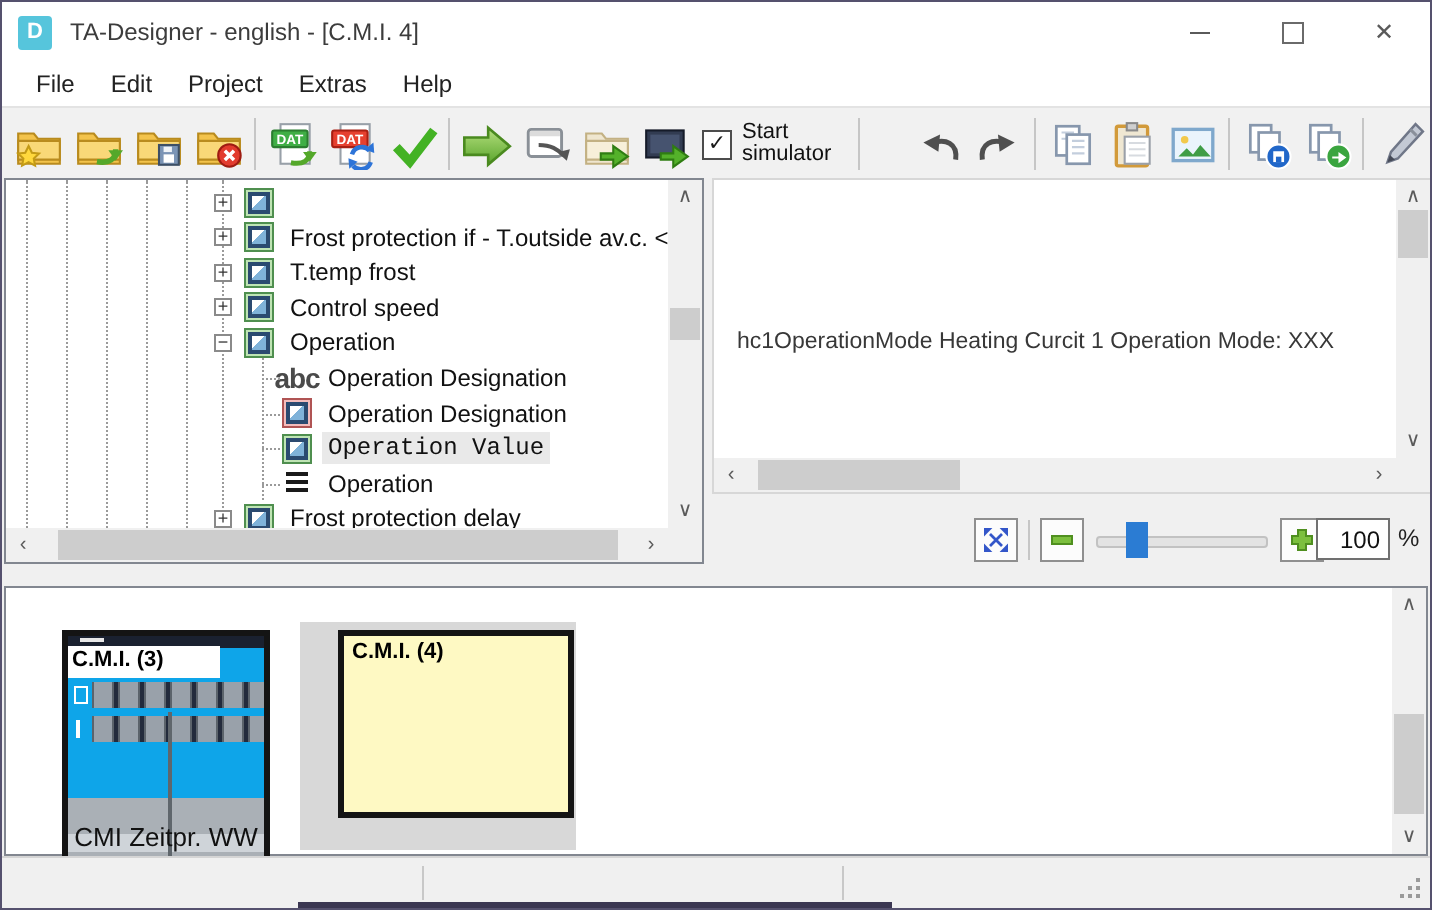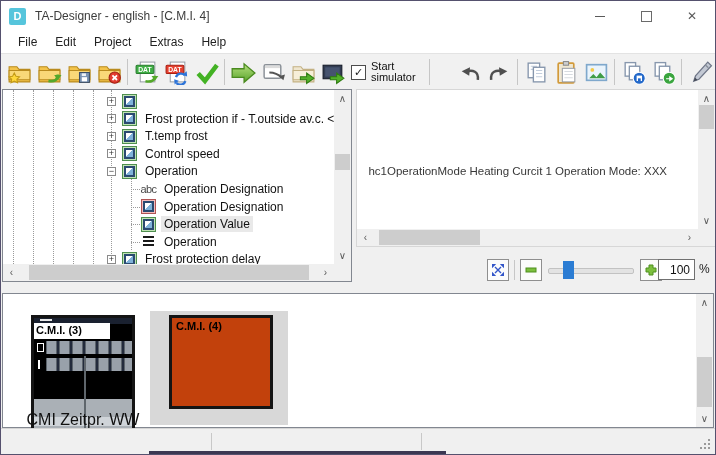--- a/index.html
+++ b/index.html
@@ -37,21 +37,21 @@
   .tree-row.lvl0{padding-left:103px;}
   .tree-row.lvl1{padding-left:137px;}
   .tree-row.lvl1::before{content:'';position:absolute;left:127px;top:9px;width:9px;border-top:1px dotted #9a9a9a;}
   .expbox{width:9px;height:9px;box-sizing:border-box;border:1px solid #8a8a8a;background:#fff;color:#333;
           font-size:9px;line-height:6px;text-align:center;margin-right:6px;flex:none;}
   .ticon{width:15px;height:15px;margin-right:5px;flex:none;display:flex;align-items:center;justify-content:center;box-sizing:border-box;}
   .display-green{background:#bfe4b4;border:1px solid #4f8f4f;}
   .display-red{background:#f3bcbc;border:1px solid #b05454;}
   .display-green::after,.display-red::after{content:'';display:block;width:7px;height:7px;border:2px solid #2b4a70;
           background:linear-gradient(135deg,#ffffff 45%,#7fb2d9 45%);}
-  .abc{font-size:11px;font-weight:normal;color:#4a4a4a;letter-spacing:-0.5px;}
+  .abc{font-size:14px;font-weight:bold;color:#4a4a4a;letter-spacing:-0.5px;}
   .lines::after{content:'';display:block;width:11px;height:12px;
           background:repeating-linear-gradient(to bottom,#1a1a1a 0 2px,transparent 2px 4px);}
   .tlabel{white-space:nowrap;padding:1px 3px;}
   .tlabel.sel{background:#e9e9e9;}
   
   .sb{position:absolute;background:#f0f0f0;}
   .sb-btn{position:absolute;width:17px;height:17px;display:flex;align-items:center;justify-content:center;
           color:#5a5a5a;font-size:10px;line-height:10px;}
   .sb-thumb{position:absolute;background:#cdcdcd;}
   .corner{position:absolute;right:0;bottom:0;width:17px;height:17px;background:#f0f0f0;}
@@ -62,35 +62,35 @@
         display:flex;align-items:center;justify-content:center;}
   .zsep{position:absolute;width:1px;height:20px;background:#c6c6c6;}
   .ztrack{position:absolute;height:4px;background:#e3e3e3;border:1px solid #c2c2c2;border-radius:2px;}
   .zthumb{position:absolute;width:11px;height:18px;background:#2b7cd3;}
   .zbox{position:absolute;width:37px;height:21px;box-sizing:border-box;border:1px solid #707070;background:#fff;
         font-size:12px;color:#111;text-align:right;padding:3px 4px 0 0;}
   .zpct{position:absolute;font-size:12px;color:#222;}
   
   .bottom-panel{position:absolute;left:1px;right:1px;top:292px;height:135px;background:#fff;border:1px solid #828790;box-sizing:border-box;}
   .thumb-sel{position:absolute;left:147px;top:17px;width:138px;height:114px;background:#d8d8d8;}
-  .thumb1{position:absolute;left:28px;top:21px;width:104px;height:122px;box-sizing:border-box;border:3px solid #141414;background:#000000;overflow:hidden;}
+  .thumb1{position:absolute;left:28px;top:21px;width:104px;height:122px;box-sizing:border-box;border:3px solid #141414;background:#0ea5e9;overflow:hidden;}
   .t1-titlebar{position:absolute;left:0;top:0;right:0;height:6px;background:#1a2130;}
   .t1-dash{position:absolute;left:6px;top:1px;width:12px;height:2px;background:#e8e8e8;}
   .t1-chip{position:absolute;left:0;top:5px;width:76px;height:16px;background:#fff;font-weight:bold;font-size:11px;
            line-height:15px;color:#000;padding-left:2px;box-sizing:border-box;}
   .t1-grid{position:absolute;left:12px;width:89px;height:13px;
            background:repeating-linear-gradient(to right,#5b636b 0 1px,#99a1aa 1px 10px,#5b636b 10px 11px,#232b3c 11px 13px);}
   .t1-mark1{position:absolute;left:3px;top:25px;width:7px;height:9px;border:1.5px solid #fff;box-sizing:border-box;}
   .t1-mark2{position:absolute;left:4px;top:42px;width:2px;height:9px;background:#fff;}
   .t1-lower{position:absolute;left:0;right:0;bottom:0;height:35px;background:#aab0b6;}
   .t1-band{position:absolute;left:0;right:0;bottom:8px;height:9px;background:#cfd4d9;}
   .t1-vline{position:absolute;left:50px;top:38px;bottom:0;width:2px;background:#5f666c;}
-  .thumb2{position:absolute;left:166px;top:21px;width:104px;height:94px;box-sizing:border-box;border:3px solid #141414;background:#c2410c;}
+  .thumb2{position:absolute;left:166px;top:21px;width:118px;height:94px;box-sizing:border-box;border:3px solid #141414;background:#fef9c3;}
   .t2-title{padding:2px 0 0 4px;font-weight:bold;font-size:11px;color:#000;}
-  .caption{position:absolute;top:117px;text-align:center;font-size:16px;color:#111;white-space:nowrap;}
+  .caption{position:absolute;top:117px;text-align:center;font-size:13px;color:#111;white-space:nowrap;}
   .cap1{left:16px;width:128px;}
   .cap2{left:147px;width:138px;}
   
   .statusbar{position:absolute;left:0;right:0;top:427px;height:25px;background:#f0f0f0;border-top:1px solid #d5d5d5;}
   .sdiv{position:absolute;top:4px;height:17px;width:1px;background:#c8c8c8;}
   .grip{position:absolute;right:4px;bottom:4px;width:11px;height:11px;}
   .grip::before{content:'';position:absolute;left:0;top:8px;width:2px;height:2px;background:#9a9a9a;
         box-shadow:4px 0 0 #9a9a9a,8px 0 0 #9a9a9a,4px -4px 0 #9a9a9a,8px -4px 0 #9a9a9a,8px -8px 0 #9a9a9a;}
   .edge-sliver{position:absolute;left:148px;bottom:0;width:297px;height:3px;background:#3b3752;}
 </style>
@@ -321,21 +321,21 @@
           <span class="tlabel">Operation</span>
         </div>
         <div class="tree-row lvl1" style="top: 90px;">
           <span class="ticon abc">abc</span>
           <span class="tlabel">Operation Designation</span>
         </div>
         <div class="tree-row lvl1" style="top: 107.6px;">
           <span class="ticon display-red"></span>
           <span class="tlabel">Operation Designation</span>
         </div>
-        <div class="tree-row lvl1" style="top: 125.2px;">
+        <div class="tree-row lvl1" style="top: 125.2px; font-family: Liberation Mono, monospace;">
           <span class="ticon display-green"></span>
           <span class="tlabel sel">Operation Value</span>
         </div>
         <div class="tree-row lvl1" style="top: 142.8px;">
           <span class="ticon lines"></span>
           <span class="tlabel">Operation</span>
         </div>
         <div class="tree-row lvl0" style="top: 160.4px;">
           <span class="expbox">+</span>
           <span class="ticon display-green"></span>

